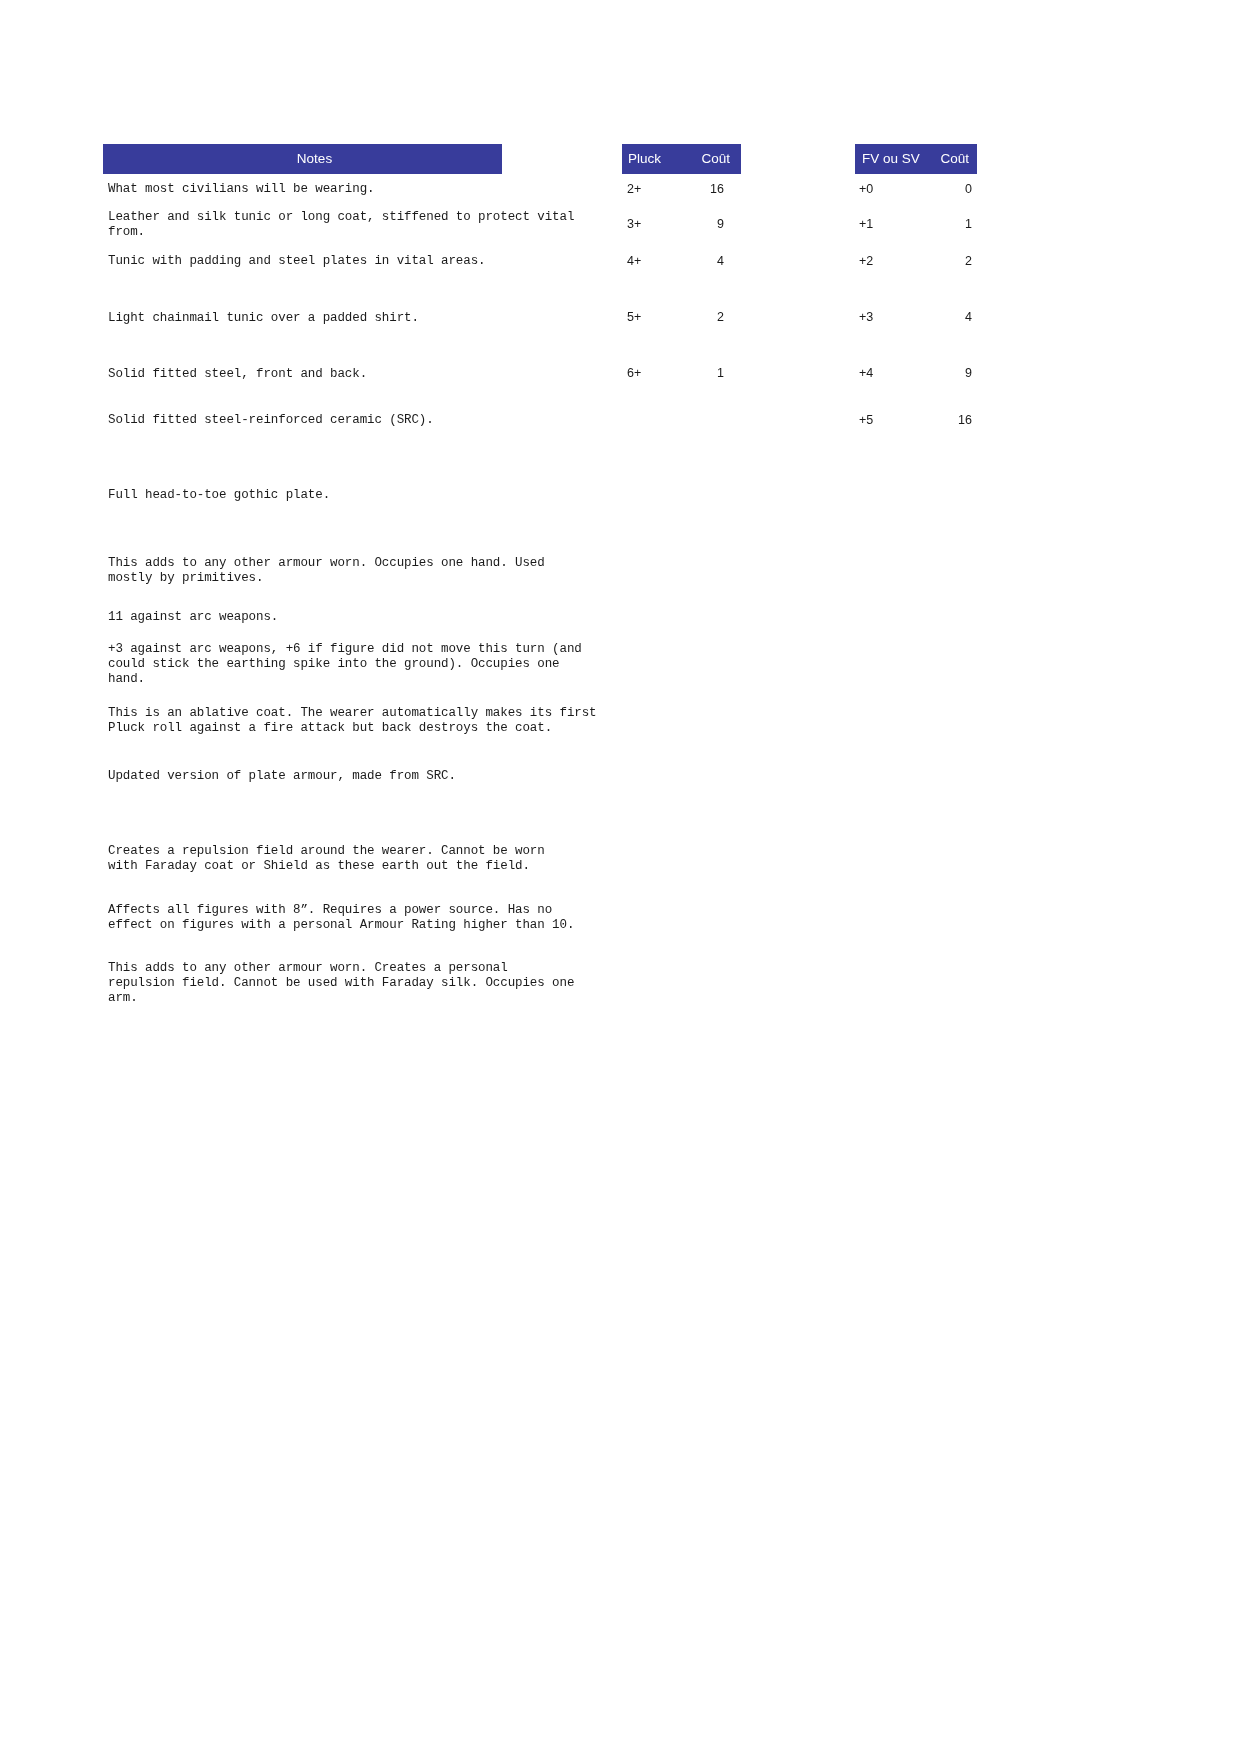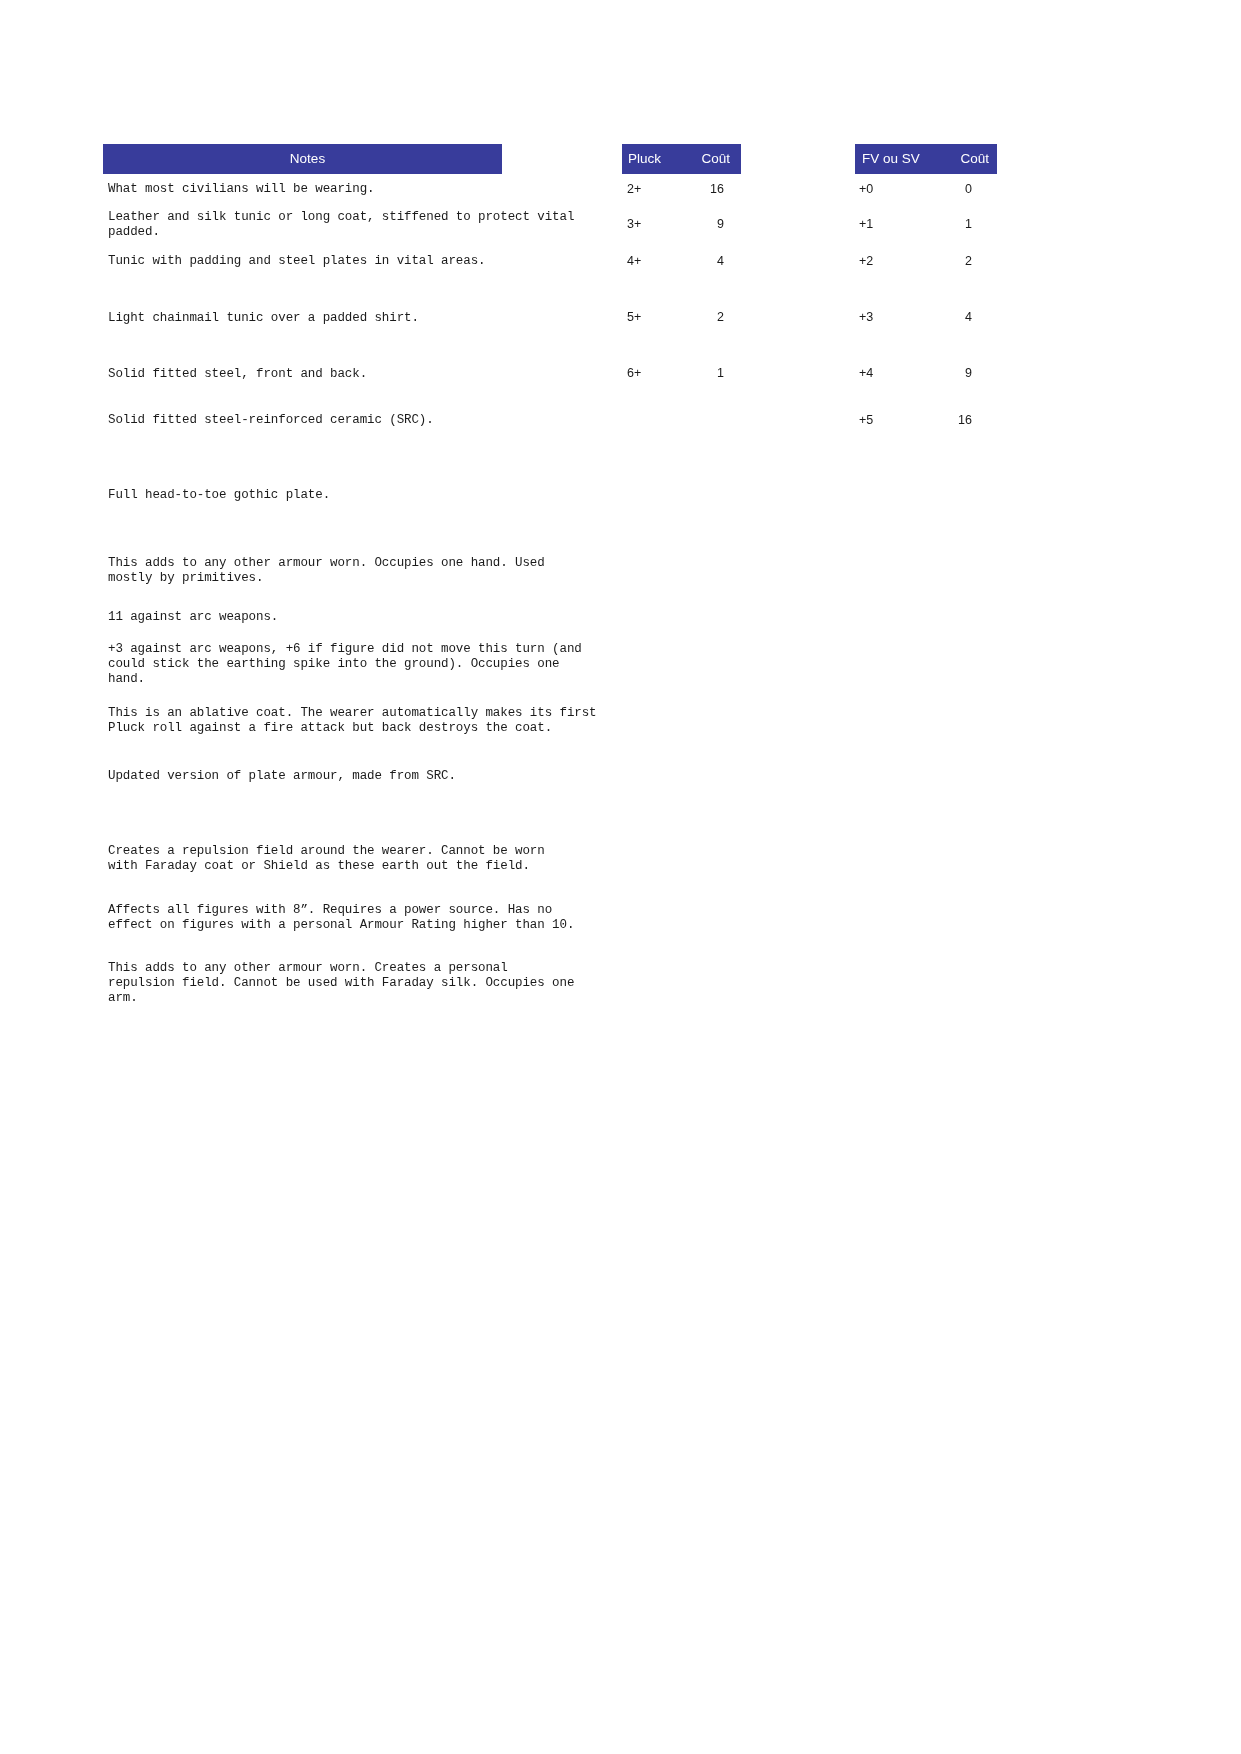--- a/index.html
+++ b/index.html
@@ -20,25 +20,25 @@
     color: #ffffff;
     font-size: 13.5px;
   }
   .hdr span {
     position: absolute;
     top: 0;
     line-height: 30px;
     white-space: nowrap;
   }
   .notes-hdr { left: 103px; width: 399px; text-align: center; }
-  .notes-hdr span { left: 5px; width: 100%; }
+  .notes-hdr span { left: 12px; width: 100%; }
   .pluck-hdr { left: 622px; width: 107px; padding-left: 12px; }
   .pluck-hdr .h-left  { left: 6px; }
   .pluck-hdr .h-right { right: 11px; }
-  .fv-hdr { left: 855px; width: 142px; }
+  .fv-hdr { left: 855px; width: 122px; }
   .fv-hdr .h-left  { left: 7px; }
   .fv-hdr .h-right { right: 8px; }
 
   .note {
     position: absolute;
     left: 108px;
     font-size: 12.5px;
     line-height: 15px;
     letter-spacing: -0.1px;
     white-space: nowrap;
@@ -70,21 +70,21 @@
   <div class="hdr fv-hdr">
     <span class="h-left">FV ou SV</span>
     <span class="h-right">Coût</span>
   </div>
 
   <div class="note" style="top:182px">
     <span class="ln">What most civilians will be wearing.</span>
   </div>
   <div class="note" style="top:210px">
     <span class="ln">Leather and silk tunic or long coat, stiffened to protect vital</span>
-    <span class="ln">padded.</span>
+    <span class="ln">from.</span>
   </div>
   <div class="note" style="top:254px">
     <span class="ln">Tunic with padding and steel plates in vital areas.</span>
   </div>
   <div class="note" style="top:311px">
     <span class="ln">Light chainmail tunic over a padded shirt.</span>
   </div>
   <div class="note" style="top:367px">
     <span class="ln">Solid fitted steel, front and back.</span>
   </div>

